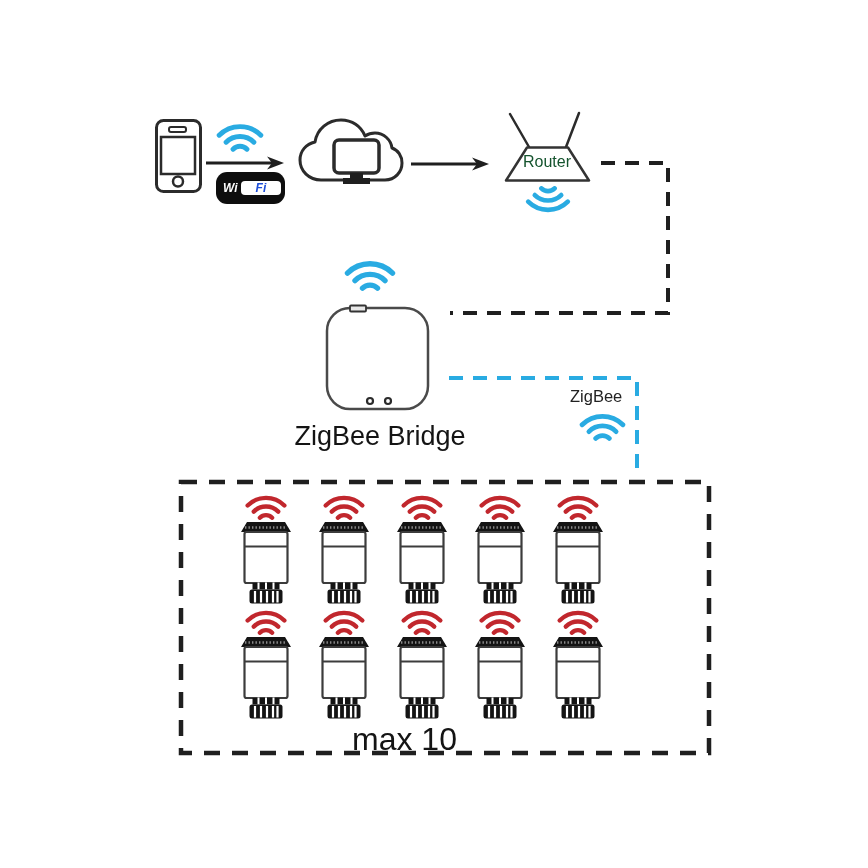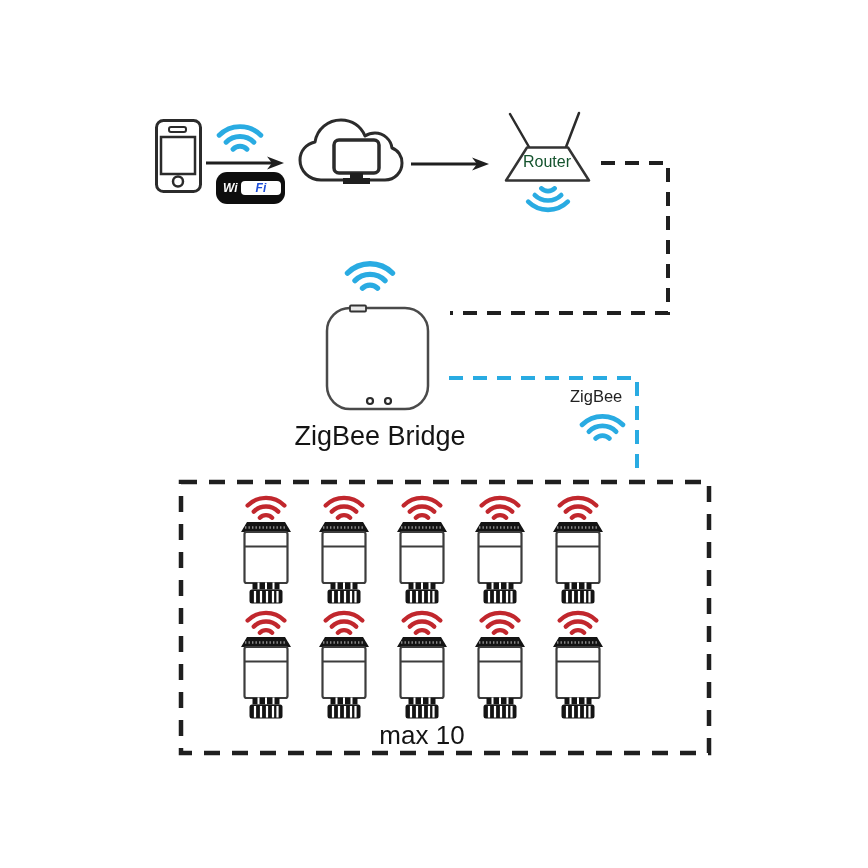--- a/index.html
+++ b/index.html
@@ -7,21 +7,21 @@
     position:relative; width:868px; height:868px; background:#fff;
     font-family:"Liberation Sans", sans-serif; overflow:hidden;
   }
   svg.canvas { position:absolute; left:0; top:0; }
   .blue { color:#29ABE2; }
   .red  { color:#C1272D; }
   .lbl { position:absolute; color:#161616; line-height:1.15; }
   .router-label { left:504px; top:153px; width:86px; text-align:center; font-size:16px; color:#14532d; }
   .bridge-label { left:288px; top:421px; width:184px; text-align:center; font-size:27px; color:#141414; }
   .zigbee-label { left:570px; top:387px; width:60px; text-align:left; font-size:16.5px; color:#222; }
-  .max-label    { left:352px; top:721px; width:140px; text-align:center; font-size:26px; color:#141414; }
+  .max-label    { left:352px; top:721px; width:140px; text-align:left; font-size:32px; color:#141414; }
   .wifi-badge {
     position:absolute; left:216px; top:172px; height:32px;
     background:#0e0e0e; border-radius:11px;
     display:inline-flex; align-items:center; gap:3px; padding:0 4px 0 7px;
     box-sizing:border-box;
   }
   .wifi-badge .wi {
     color:#fff; font-style:italic; font-weight:bold; font-size:12px;
   }
   .wifi-badge .fi {

